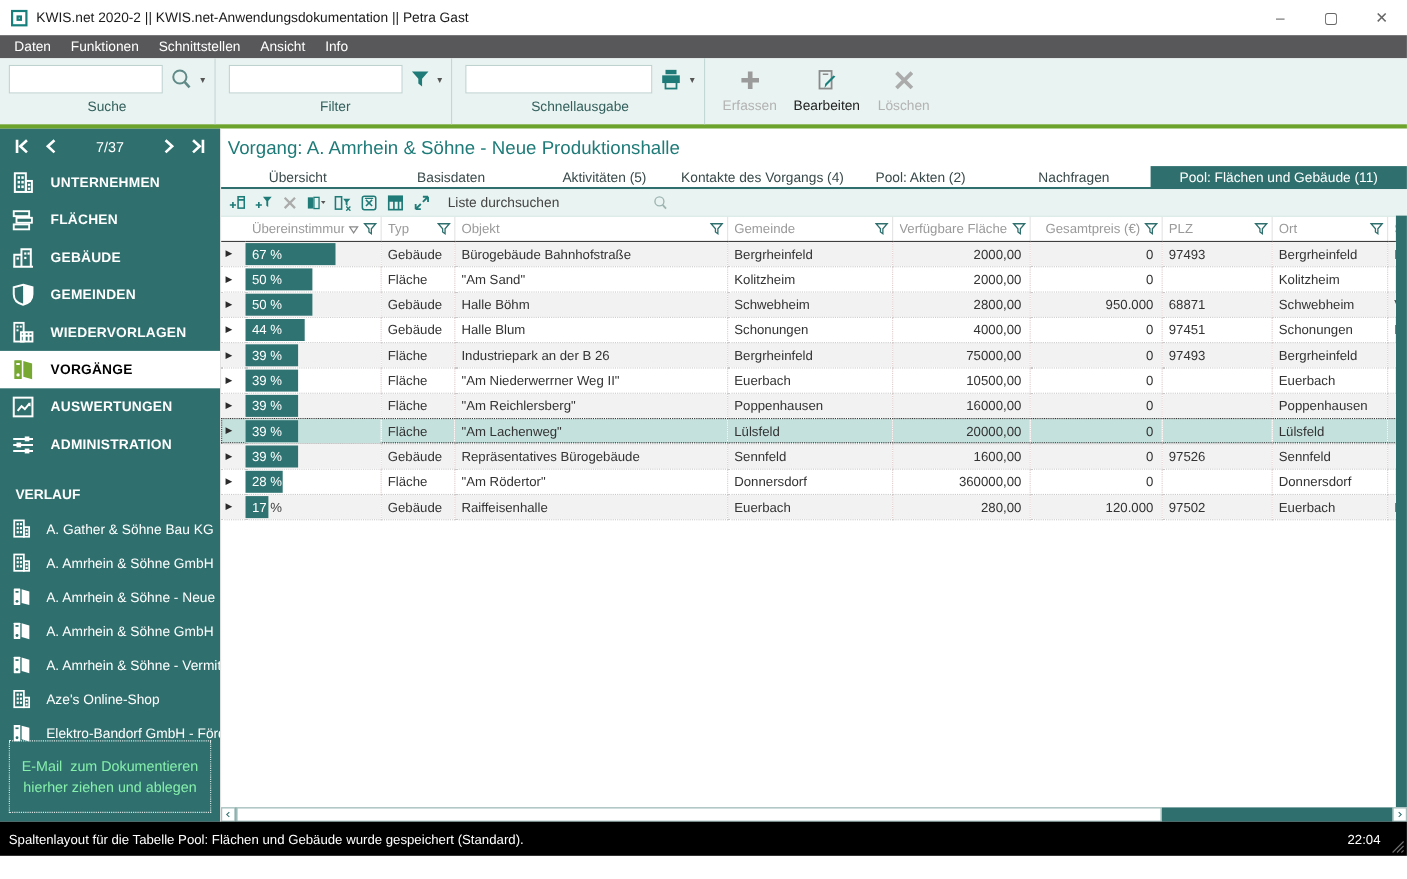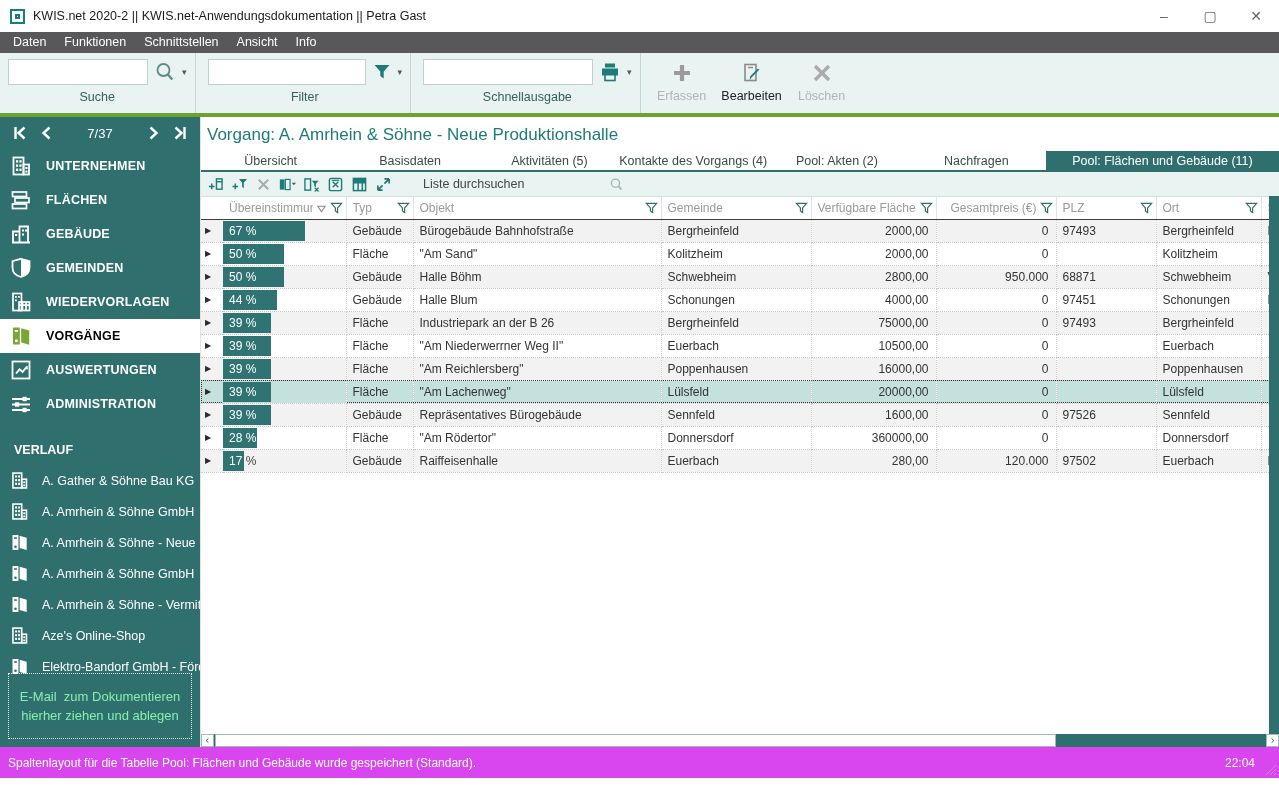--- a/index.html
+++ b/index.html
@@ -61,21 +61,21 @@
   .main { flex:1; background:#fff; display:flex; flex-direction:column; border-left:1px solid #e2e2e2; min-width:0; }
   .page-title { color:#1e7b78; font-size:17px; padding:8px 0 6px 6px; white-space:nowrap; }
   .tabs { display:flex; height:21px; border-bottom:2px solid #2f706e;justify-content:space-between; }
   .tab { flex:1; display:flex; align-items:center; justify-content:center; font-size:12.5px; color:#3a4a4a; white-space:nowrap; }
   .tab.selected { flex:0 0 233px; background:#2f706e; color:#fff; }
 
   .tbl-toolbar { height:24px; background:#e9f3f1; display:flex; align-items:center; gap:7px; padding-left:6px; }
   .tt-icon { width:17px; height:15px; color:#1e7b78; }
   .tt-icon svg { width:100%; height:100%; }
   .tt-icon.gray { color:#ababab; }
-  .tt-search { display:flex; align-items:center; margin-left:24px; }
+  .tt-search { display:flex; align-items:center; margin-left:8px; }
   .tt-search input { border:none; background:transparent; outline:none; width:160px; font-family:inherit; font-size:12.5px; color:#333; }
   .tt-search input::placeholder { color:#444; opacity:1; }
   .tt-mag { width:15px; height:15px; color:#9db4b1; margin-left:26px; }
   .tt-mag svg { width:100%; height:100%; }
 
   .table-area { flex:1; display:flex; min-height:0; }
   .grid { flex:1; overflow:hidden; border-top:1px solid #cfe3e0; position:relative; }
   .vscroll { width:10px; background:#2f706e; flex:none; }
   table { border-collapse:collapse; table-layout:fixed; width:1111px; }
   col.c-arrow{width:22px} col.c-match{width:123px} col.c-typ{width:67px} col.c-obj{width:248px}
@@ -99,21 +99,21 @@
   .pct-gray { position:absolute; left:6px; top:50%; transform:translateY(-50%); color:#444; }
   .bar { position:absolute; left:0; top:1px; bottom:1px; background:#2f7472; overflow:hidden; }
   .bar .pct-white { position:absolute; left:6px; top:50%; transform:translateY(-50%); color:#fff; white-space:nowrap; }
 
   .hscroll { height:13px; background:#2f706e; display:flex; align-items:stretch; flex:none; }
   .hs-arrow { width:13px; background:#fff; border:1px solid #9fbcb9; color:#2f706e; display:flex; align-items:center; justify-content:center; flex:none; }
   .hs-arrow svg { width:7px; height:9px; }
   .hs-thumb { width:78%; background:#fff; border:1px solid #9fbcb9; margin-left:1px; }
 
   
-  .statusbar { height:31px; background:#d946ef; color:#fff; display:flex; align-items:center; padding:0 10px 0 8px; font-size:12px; position:relative; }
+  .statusbar { height:31px; background:#000000; color:#fff; display:flex; align-items:center; padding:0 10px 0 8px; font-size:12px; position:relative; }
   .status-msg { flex:1; }
   .status-time { margin-right:14px; }
   .grip { position:absolute; right:2px; bottom:2px; width:12px; height:12px; opacity:.6; }
 </style>
 </head>
 <body>
 
 <div class="titlebar">
   <span class="app-icon">
       <i></i>

